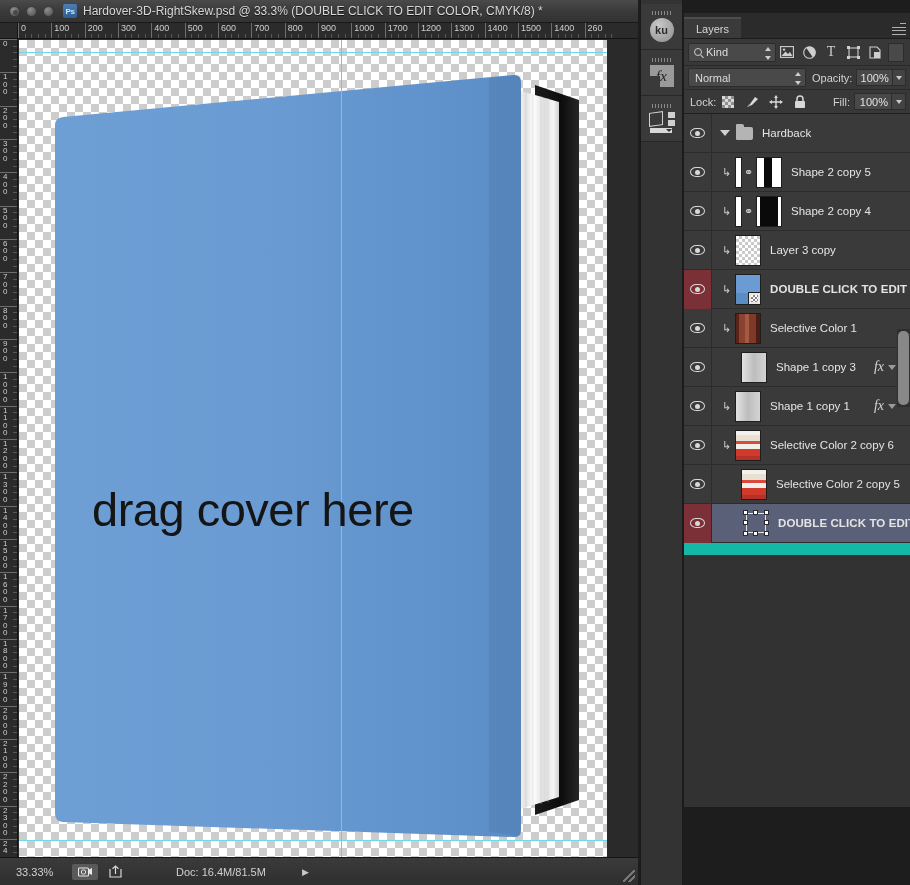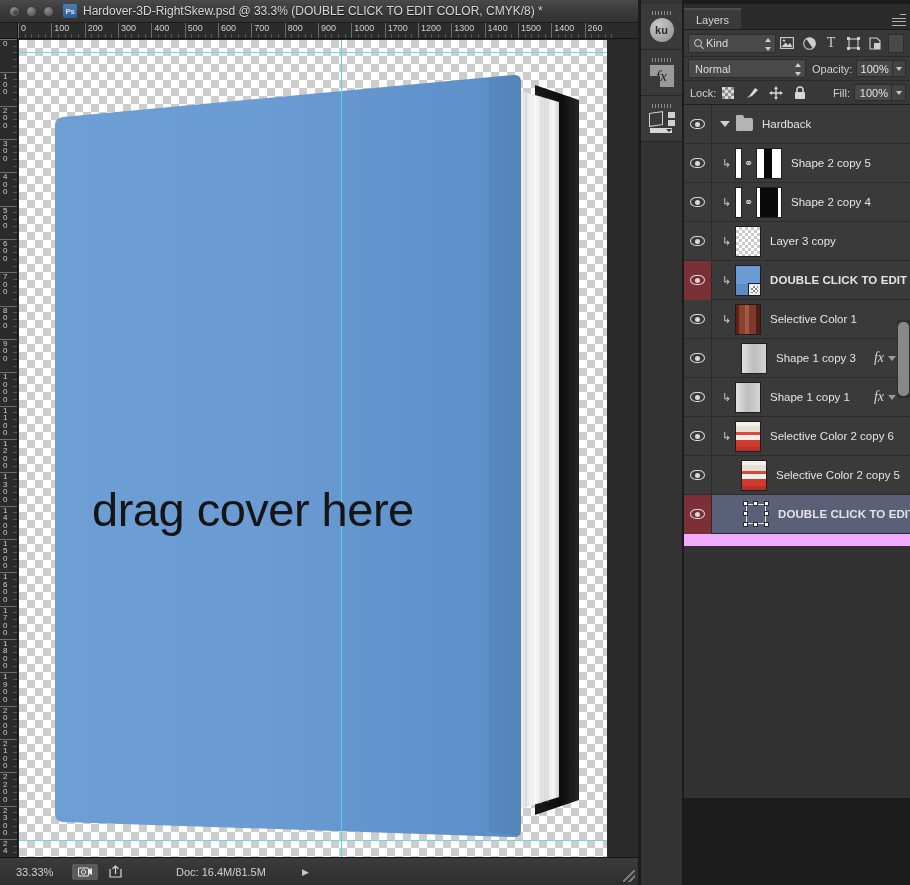--- a/index.html
+++ b/index.html
@@ -160,22 +160,22 @@
     transform: skewY(-8deg);
   }
   .adj-sq1 { position:absolute; right:0; top:1px; width:7px; height:6px; background:#d0d0d0; }
   .adj-sq2 { position:absolute; right:0; top:9px; width:7px; height:6px; background:#d0d0d0; }
   .adj-bar { position:absolute; left:1px; bottom:0; width:22px; height:5px; background:#d8d8d8; }
   .adj-tri { position:absolute; right:3px; bottom:1px; width:0;height:0;
     border-left:3px solid transparent;border-right:3px solid transparent;border-top:3px solid #333; }
 
   
   #layers-panel {
-    position: absolute; left: 684px; top: 4px; width: 226px; height: 794px;
-    background: #f0abfc;
+    position: absolute; left: 684px; top: 13px; width: 226px; height: 794px;
+    background: #14b8a6;
   }
   #panel-topstrip { height: 5px; background: #2b2b2b; }
   #panel-tabs {
     height: 21px; background: #2b2b2b; display: flex; align-items: flex-end;
     position: relative; border-bottom: 1px solid #1c1c1c;
   }
   #tab-layers {
     height: 21px; padding: 0 12px; background: #3a3a3a;
     color: #d6d6d6; font-size: 11px; display: flex; align-items: center;
     border-top: 2px solid #4d4d4d;

